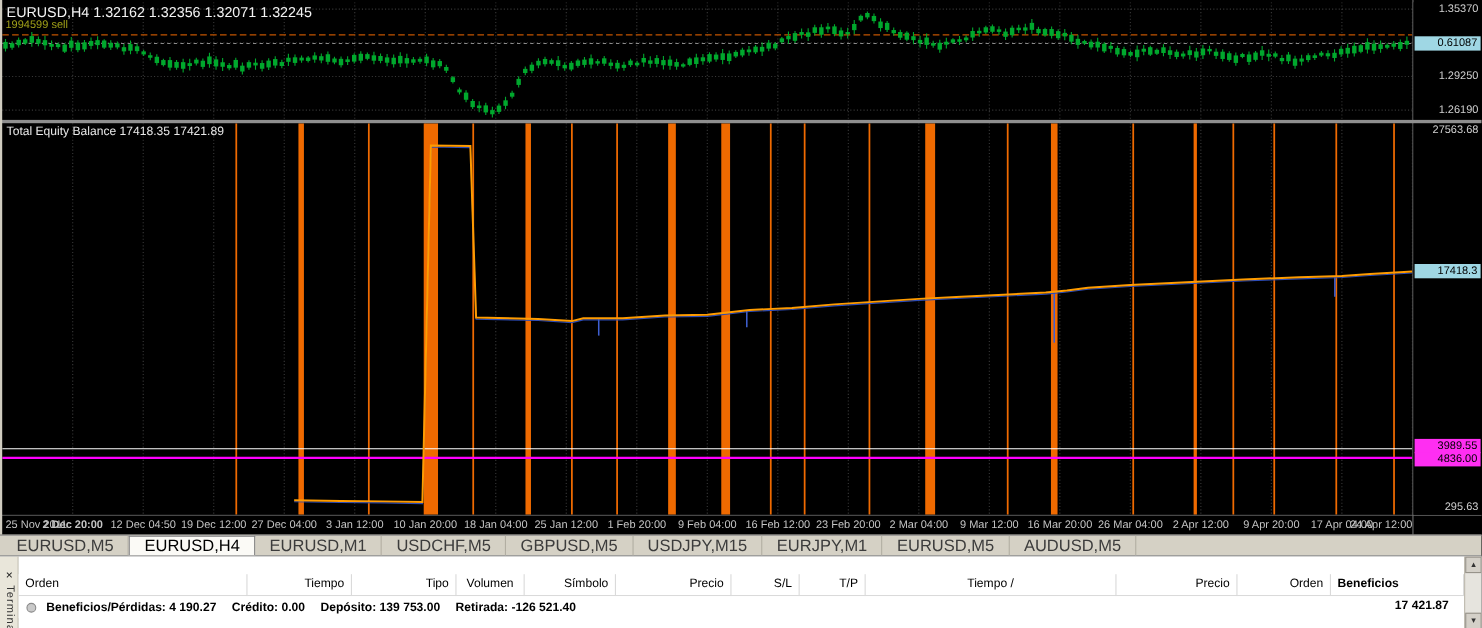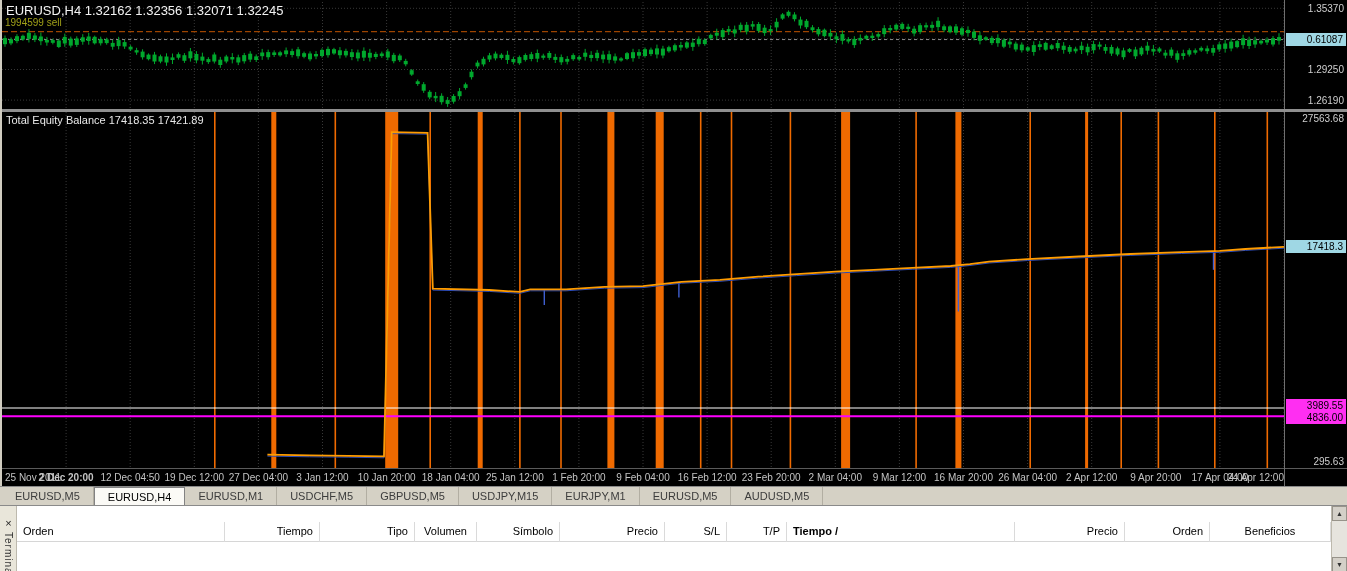--- a/index.html
+++ b/index.html
@@ -23,21 +23,21 @@
   .price-box{position:absolute;left:1px;width:60px;text-align:right;padding:1px 3px 1px 1px;
     font-size:10px;background:#9fd7e4;color:#000;height:13px;line-height:11px}
   .magenta-box{background:#ff2ef2;color:#000}
   .time-axis{position:absolute;left:2px;top:469px;width:1282px;height:17px;background:#000;
     color:#c4c4c4;font-size:10px;z-index:4}
   .time-label{position:absolute;top:3px;transform:translateX(-50%);white-space:nowrap}
   .time-label.first{transform:none}
   .time-label.last{transform:translateX(-100%)}
   .tabs{position:absolute;left:0;top:486px;width:1347px;height:19px;background:#d5d1c5;
     border-top:1px solid #8a8a8a;display:flex;align-items:stretch;padding-left:2px;z-index:20}
-  .tab{font-size:11px;color:#3c3c3c;padding:0 13px;display:flex;align-items:center;
+  .tab{font-size:15px;color:#3c3c3c;padding:0 13px;display:flex;align-items:center;
     border-right:1px solid #b2ae a2;border-right:1px solid #b2aea2;background:transparent;cursor:default;white-space:nowrap}
   .tab.active{background:#fbfaf6;border:1px solid #828282;border-bottom:none;color:#000}
   .terminal{position:absolute;left:0;top:505px;width:1347px;height:66px;background:#fff;
     border-top:1px solid #8a8a8a;z-index:20}
   .term-strip{position:absolute;left:0;top:0;width:17px;height:66px;background:#e9e6da;
     border-right:1px solid #bdb9ad;overflow:hidden}
   .term-close{width:17px;text-align:center;font-size:11px;color:#222;line-height:14px;
     margin-top:10px;cursor:default}
   .term-vert{writing-mode:vertical-lr;font-size:10px;color:#333;margin:2px 0 0 3px;
     letter-spacing:1px;white-space:nowrap}
@@ -645,25 +645,30 @@
     <div class="term-main">
       <div class="term-header" id="term-header">
           <div class="th" style="width: 208px; text-align: left;">Orden</div>
           <div class="th" style="width: 95px; text-align: right;">Tiempo</div>
           <div class="th" style="width: 95px; text-align: right;">Tipo</div>
           <div class="th" style="width: 62px; text-align: center;">Volumen</div>
           <div class="th" style="width: 83px; text-align: right;">Símbolo</div>
           <div class="th" style="width: 105px; text-align: right;">Precio</div>
           <div class="th" style="width: 62px; text-align: right;">S/L</div>
           <div class="th" style="width: 60px; text-align: right;">T/P</div>
-          <div class="th" style="width: 228px; text-align: left; font-weight: bold;">Tiempo  /</div>
+          <div class="th" style="width: 228px; text-align: center;">Tiempo  /</div>
           <div class="th" style="width: 110px; text-align: right;">Precio</div>
           <div class="th" style="width: 85px; text-align: right;">Orden</div>
-          <div class="th" style="width: 121px; text-align: center;">Beneficios</div>
+          <div class="th" style="width: 121px; text-align: left; font-weight: bold;">Beneficios</div>
         </div>
+      <div class="term-row">
+        <span class="sum-icon"></span>
+        <span id="summary-items"><span class="sum-pair">Beneficios/Pérdidas: 4 190.27</span><span class="sum-pair">Crédito: 0.00</span><span class="sum-pair">Depósito: 139 753.00</span><span class="sum-pair">Retirada: -126 521.40</span></span>
+        <span class="sum-total">17 421.87</span>
+      </div>
     </div>
     <div class="term-scroll">
       <div class="scroll-btn up">▲</div>
       <div class="scroll-btn down">▼</div>
     </div>
   </div>
 
 </div>
 
 </body></html>

